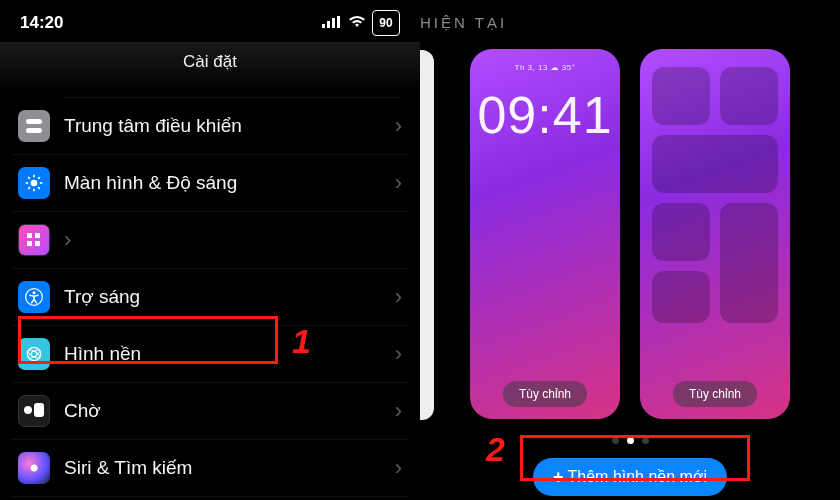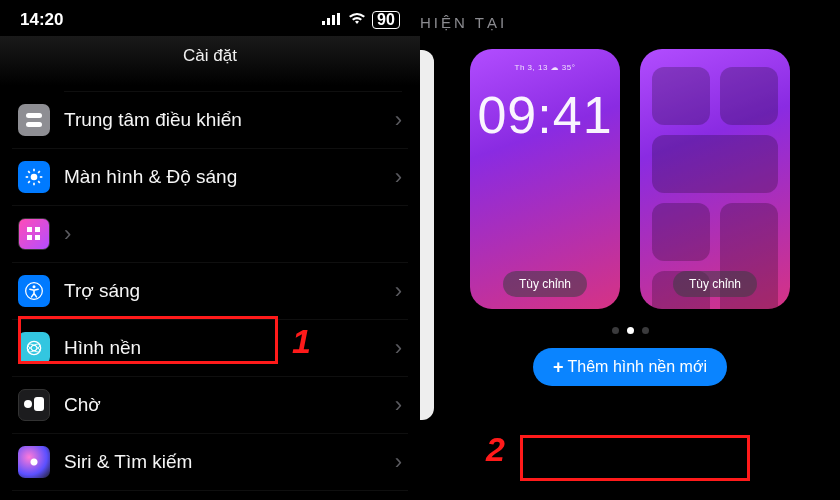--- a/index.html
+++ b/index.html
@@ -4,21 +4,21 @@
 <style>
   * { margin: 0; padding: 0; box-sizing: border-box; font-family: -apple-system, "Helvetica Neue", Arial, sans-serif; }
   body { background: #666; width: 840px; height: 500px; display: flex; overflow: hidden; }
   .panel { position: relative; background: #000; color: #fff; overflow: hidden; }
   .panel-left { width: 420px; height: 500px; }
   .panel-right { width: 420px; height: 500px; }
 
   
   .status-bar { display: flex; justify-content: space-between; align-items: center; padding: 10px 20px 6px; font-size: 17px; font-weight: 600; }
   .status-right { display: flex; align-items: center; gap: 6px; }
-  .battery-box { display: inline-flex; align-items: center; justify-content: center; border: 1.5px solid #fff; border-radius: 4px; padding: 0 3px; font-size: 16px; font-weight: 700; height: 18px; min-width: 28px; }
+  .battery-box { display: inline-flex; align-items: center; justify-content: center; border: 1.5px solid #fff; border-radius: 4px; padding: 0 3px; font-size: 12px; font-weight: 700; height: 26px; min-width: 28px; }
 
   
   .settings-header { text-align: center; font-size: 17px; font-weight: 500; padding: 10px 0 20px; color: #f0f0f0; background: linear-gradient(#1a1a1a, #000); }
 
   
   .settings-list { padding: 0 12px; }
   .row { display: flex; align-items: center; gap: 14px; padding: 12px 6px; border-bottom: 1px solid rgba(255,255,255,0.06); cursor: pointer; position: relative; }
   .row:last-child { border-bottom: none; }
   .icon { width: 32px; height: 32px; min-width: 32px; border-radius: 7px; display: flex; align-items: center; justify-content: center; font-size: 17px; color: #fff; position: relative; }
   .label { flex: 1; font-size: 19px; line-height: 1.25; color: #f5f5f5; }
@@ -47,21 +47,21 @@
   .ic-black::after  { content:""; position:absolute; right:5px; top:7px; width:10px; height:14px; border-radius:3px; background:#fff; }
   .ic-siri::before { content:""; position:absolute; width:14px; height:14px; border-radius:50%; background: radial-gradient(circle,#fff 0,#fff 3px,transparent 4px); }
 
   
   .highlight { position: absolute; border: 3px solid #ff1a1a; pointer-events: none; }
   .step-marker { position: absolute; color: #ff1a1a; font-size: 34px; font-weight: 700; font-style: italic; pointer-events: none; }
 
   
   .right-header { text-align: left; font-size: 15px; letter-spacing: 3px; color: #8b8b90; padding: 14px 0 10px; }
   .preview-wrap { display: flex; justify-content: center; gap: 20px; padding: 8px 30px 0; }
-  .phone-prev { width: 150px; height: 260px; border-radius: 22px; background: linear-gradient(160deg,#b24dff 0%, #8a2be2 35%, #d63384 100%); position: relative; overflow: hidden; }
+  .phone-prev { width: 150px; height: 370px; border-radius: 22px; background: linear-gradient(160deg,#b24dff 0%, #8a2be2 35%, #d63384 100%); position: relative; overflow: hidden; }
   .phone-prev .mini-status { position:absolute; top:14px; left:0; right:0; text-align:center; font-size:8px; color:rgba(255,255,255,0.85); letter-spacing:0.5px; }
   .phone-prev .clock { position:absolute; top:36px; left:0; right:0; text-align:center; font-size:52px; font-weight:300; letter-spacing:1px; color:rgba(255,255,255,0.95); font-family: -apple-system, Arial; }
   .phone-home { display:none; }
   .phone-prev.home .phone-home { display:block; position:absolute; top:18px; left:12px; right:12px; bottom:18px; }
   .widget { position:absolute; background: rgba(0,0,0,0.22); border-radius:12px; }
   .cust-btn { position:absolute; bottom:12px; left:50%; transform:translateX(-50%); background: rgba(60,60,67,0.55); color:#fff; font-size:12px; padding:6px 16px; border-radius:14px; cursor:pointer; white-space:nowrap; }
 
   .dots { display:flex; justify-content:center; gap:8px; padding:18px 0 8px; }
   .dot { width:7px; height:7px; border-radius:50%; background:#3a3a3c; }
   .dot.active { background:#fff; }

